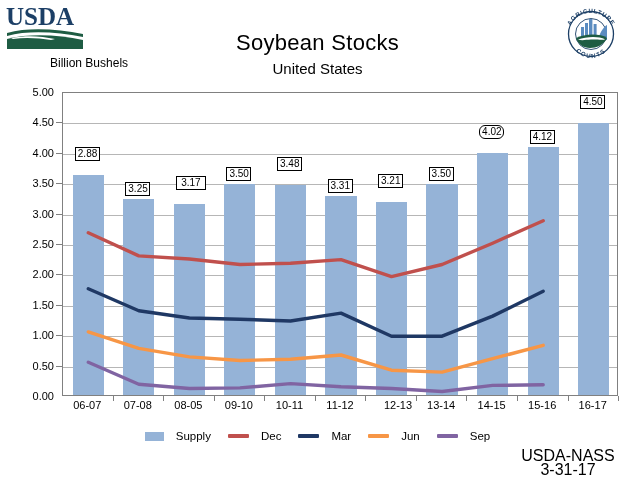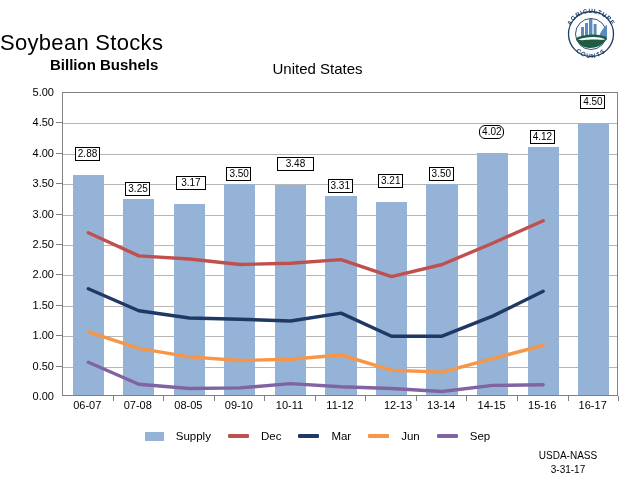--- a/index.html
+++ b/index.html
@@ -24,29 +24,29 @@
   #usda-logo .swoosh{
     position:absolute;left:1px;top:24px;width:76px;height:21px;
     overflow:hidden;
   }
 
   
   #nass-seal{position:absolute;left:560px;top:5px;width:62px;height:58px;}
 
   
   #chart-title{
-    position:absolute;left:0;top:30px;width:635px;text-align:left;
+    position:absolute;left:0;top:30px;width:635px;text-align:center;
     font-size:22px;color:#000;letter-spacing:0.3px;
   }
   #chart-subtitle{
     position:absolute;left:0;top:60px;width:635px;text-align:center;
     font-size:15px;color:#000;
   }
   #y-axis-title{
-    position:absolute;left:38px;top:56px;font-size:15px;font-weight:bold;color:#000;padding-left:12px;
+    position:absolute;left:38px;top:56px;font-size:12px;font-weight:normal;color:#000;padding-left:12px;
   }
 
   
   #plot-frame{
     position:absolute;left:62px;top:92px;width:556px;height:304px;
     border:1px solid #808080;box-sizing:border-box;background:#fff;
   }
   .gridline{position:absolute;left:0;width:100%;height:1px;background:#b6b6b6;}
 
   
@@ -79,28 +79,38 @@
     position:absolute;left:0;top:430px;width:635px;
     display:flex;justify-content:center;align-items:center;gap:17px;
   }
   .legend-item{display:flex;align-items:center;gap:12px;font-size:11.5px;color:#000;}
   .legend-swatch-bar{width:19px;height:9px;background:#95b3d7;}
   .legend-swatch-line{width:21px;height:3.5px;border-radius:1px;}
 
   
   #footer{
     position:absolute;right:12px;top:449px;text-align:center;width:110px;
-    font-size:10px;line-height:14px;color:#000;
+    font-size:16px;line-height:14px;color:#000;
   }
 </style>
 </head>
 <body>
 
 <div id="page">
 
+  <div id="usda-logo">
+    <div class="usda-text">USDA</div>
+    <div class="swoosh">
+      <svg width="76" height="21" viewBox="0 0 76 21">
+        <path d="M0 5 C22 -1 50 1 76 6 L76 9 C50 4 22 2 0 8 Z" fill="#1e5c43"></path>
+        <path d="M0 11 C24 5 52 7 76 12 L76 21 L0 21 Z" fill="#1e5c43"></path>
+        <path d="M4 10 C20 7 34 8 48 11 L44 12 C32 10 18 9 6 11 Z" fill="#ffffff"></path>
+      </svg>
+    </div>
+  </div>
 
   <div id="nass-seal">
     <svg width="62" height="58" viewBox="0 0 62 58">
       <defs>
         <path id="arcTop" d="M8,31 A23,23 0 0 1 54,31"></path>
         <path id="arcBot" d="M11,33 A20,20 0 0 0 51,33"></path>
       </defs>
       <circle cx="31" cy="29" r="22.5" fill="none" stroke="#1c3f66" stroke-width="1.3"></circle>
       <circle cx="31" cy="29" r="15.5" fill="#ffffff" stroke="#1c3f66" stroke-width="0.9"></circle>
 
@@ -181,21 +191,21 @@
         <polyline points="25.3,238.9 75.8,255.4 126.4,263.9 176.9,267.5 227.5,266.3 278.0,262.0 328.5,277.2 379.1,279.1 429.6,265.7 480.2,252.3" fill="none" stroke="#f79646" stroke-width="3.4" stroke-linejoin="round" stroke-linecap="round"></polyline>
         <polyline points="25.3,269.3 75.8,291.2 126.4,295.5 176.9,294.9 227.5,290.6 278.0,293.7 328.5,295.5 379.1,298.5 429.6,292.4 480.2,291.8" fill="none" stroke="#8064a2" stroke-width="3.4" stroke-linejoin="round" stroke-linecap="round"></polyline>
       </svg>
   </div>
 
   <div id="bar-labels">
       <div class="bar-label" style="width: 25px; left: 74.8px; top: 147.1px;">2.88</div>
       <div class="bar-label" style="width: 25px; left: 125.3px; top: 182.4px;">3.25</div>
       <div class="bar-label" style="width: 30px; left: 175.9px; top: 176.3px;">3.17</div>
       <div class="bar-label" style="width: 25px; left: 226.4px; top: 167.2px;">3.50</div>
-      <div class="bar-label" style="width: 37px; left: 277px; top: 157.4px;">3.48</div>
+      <div class="bar-label" style="width: 25px; left: 277px; top: 157.4px;">3.48</div>
       <div class="bar-label" style="width: 25px; left: 327.5px; top: 178.8px;">3.31</div>
       <div class="bar-label" style="width: 25px; left: 378px; top: 173.8px;">3.21</div>
       <div class="bar-label" style="width: 25px; left: 428.6px; top: 167.2px;">3.50</div>
       <div class="bar-label" style="width: 25px; left: 479.1px; top: 124.6px; border-radius: 6px;">4.02</div>
       <div class="bar-label" style="width: 25px; left: 529.7px; top: 129.5px;">4.12</div>
       <div class="bar-label" style="width: 25px; left: 580.2px; top: 95.4px;">4.50</div>
     </div>
 
   <div id="x-axis">
       <div class="xtick-label" style="left: 64.3px;">06-07</div>

